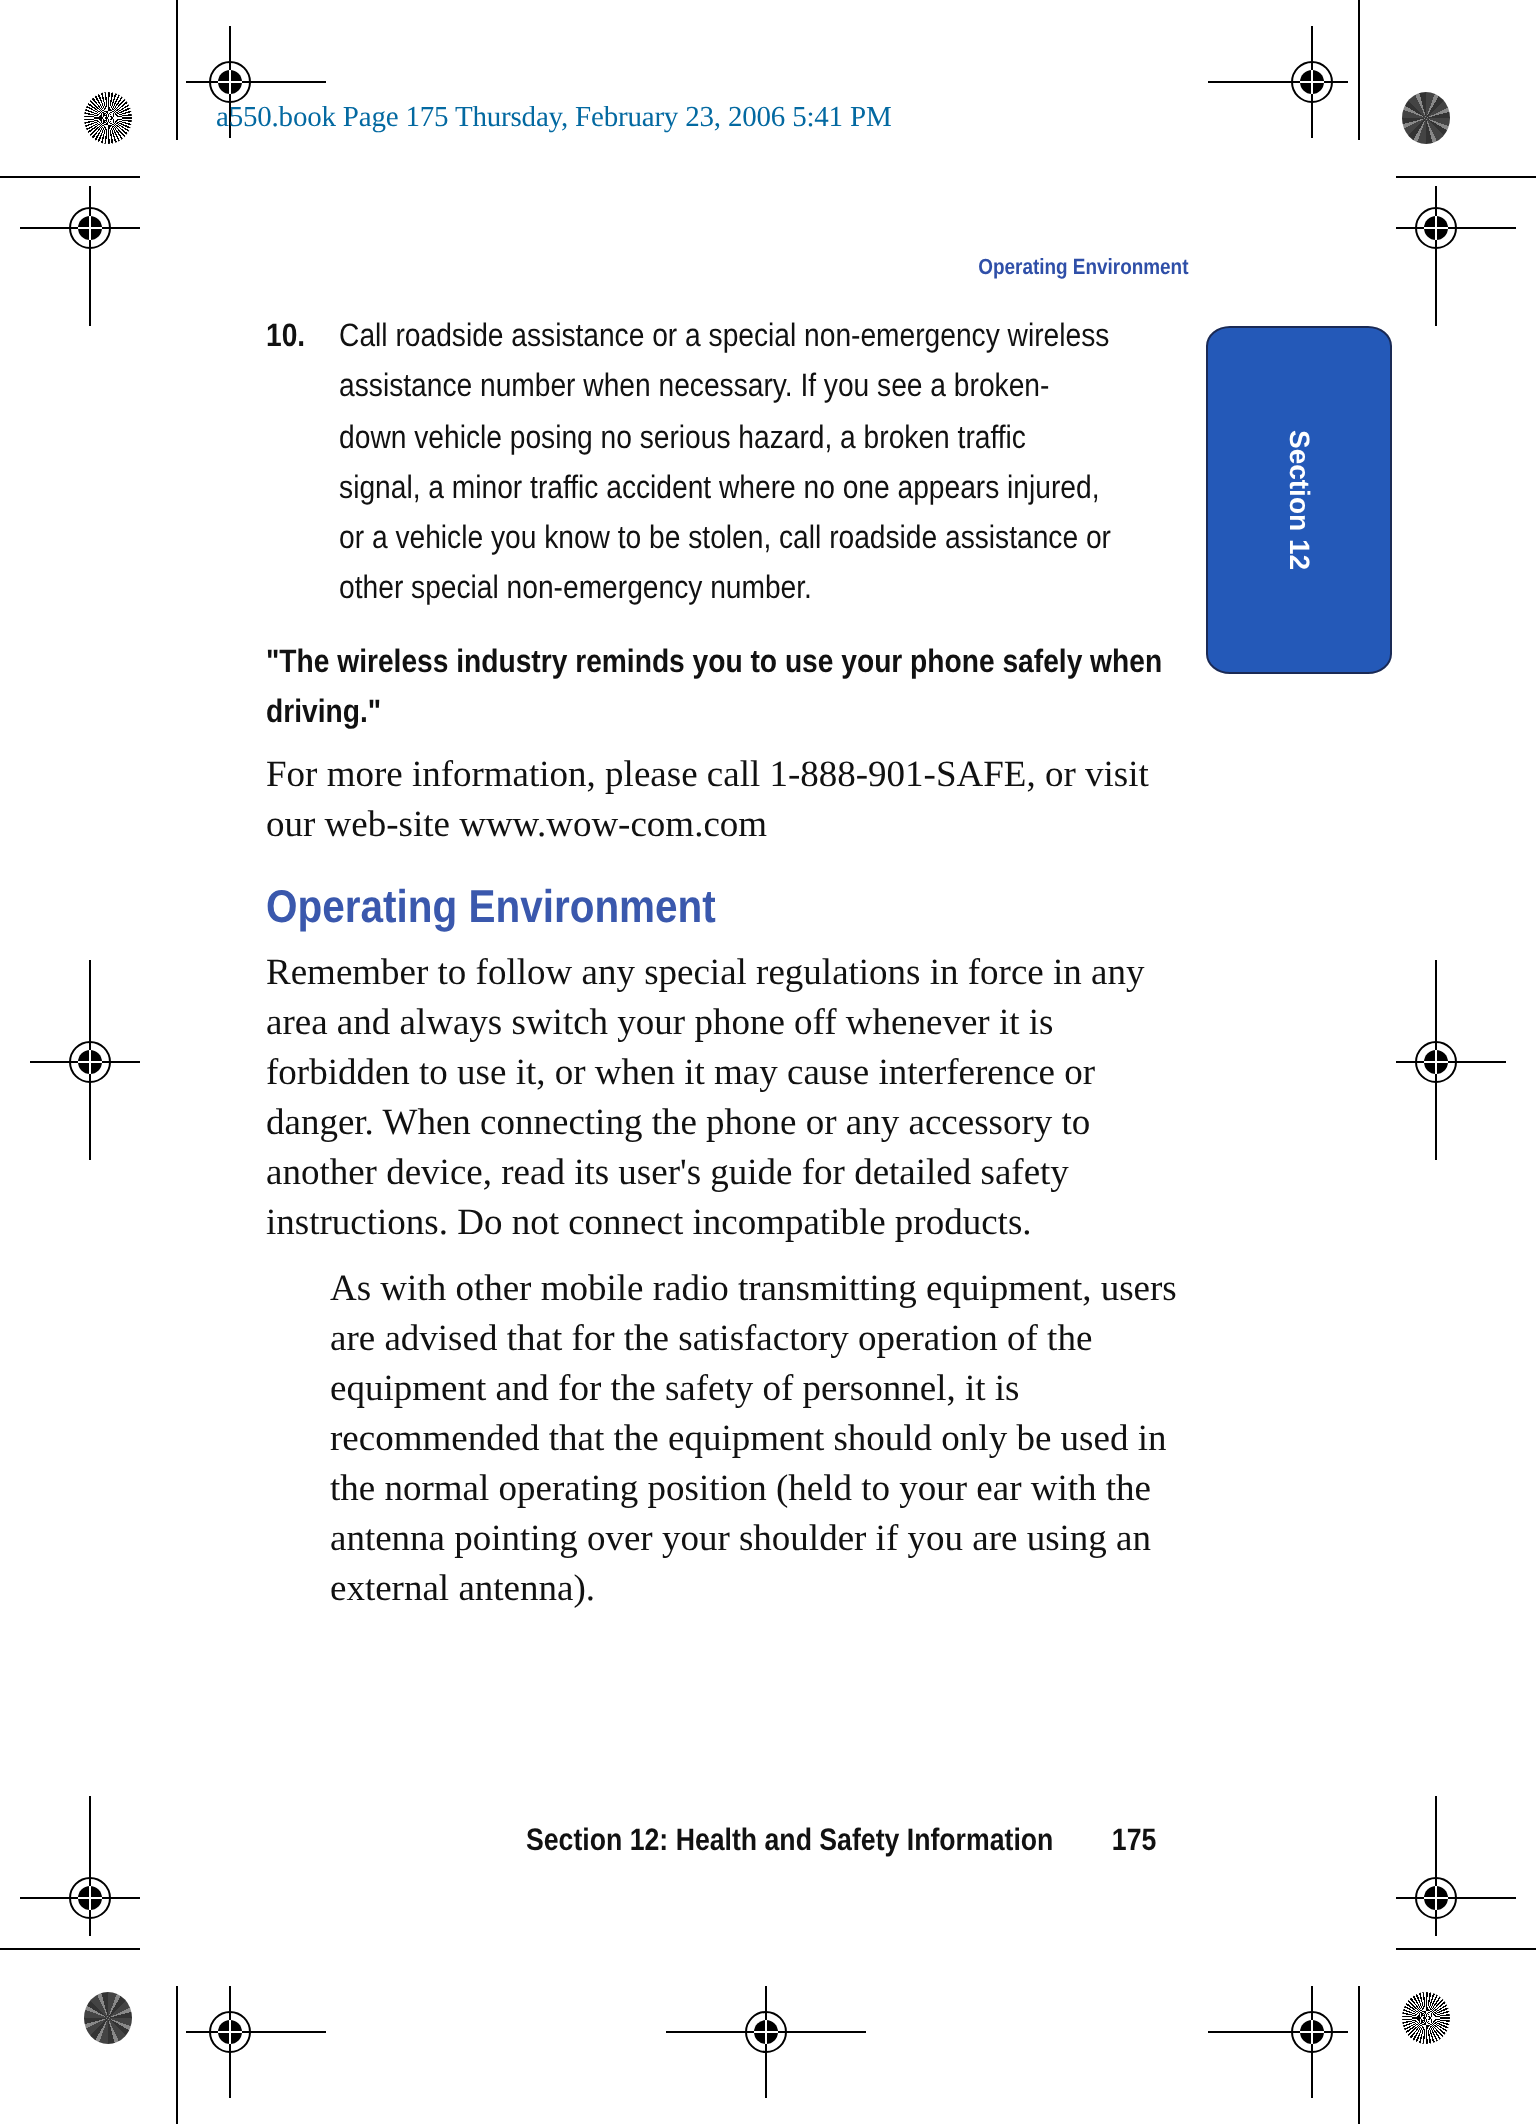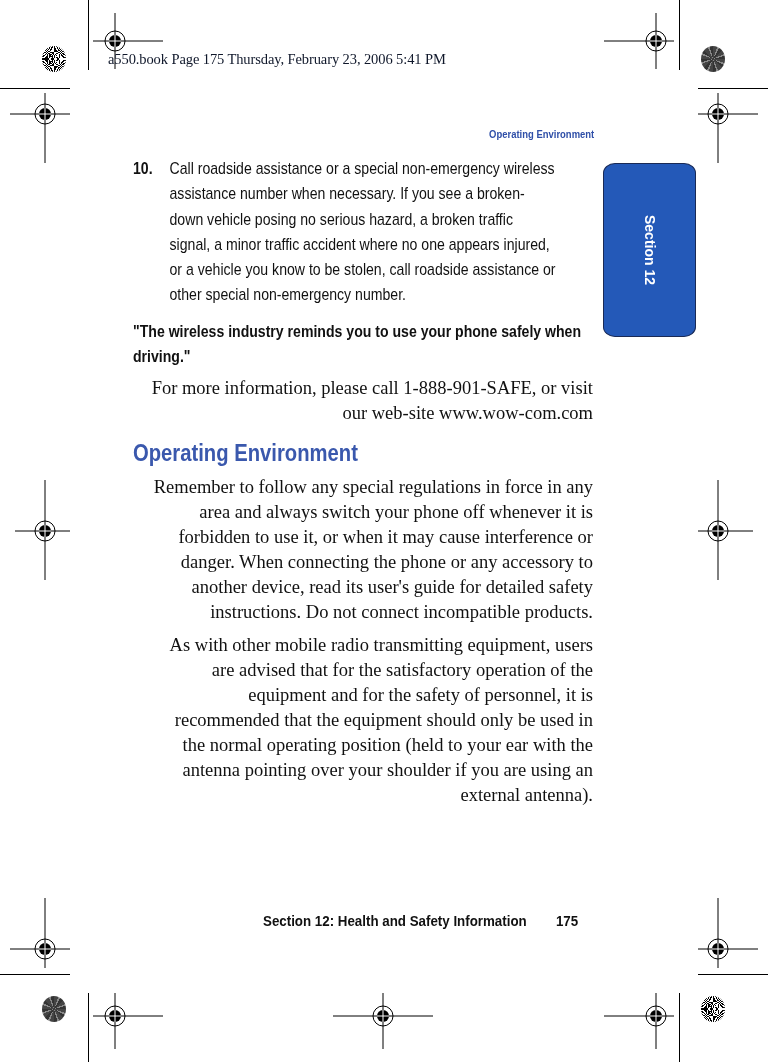--- a/index.html
+++ b/index.html
@@ -2,37 +2,37 @@
 <html><head>
 <meta charset="utf-8">
 <style>
   html, body { margin: 0; padding: 0; background: #ffffff; }
   body { width: 768px; height: 1062px; position: relative; overflow: hidden; font-family: "Liberation Serif", serif; color: #111; }
 
   .abs { position: absolute; }
   .line-v { position: absolute; width: 1px; background: #000; }
   .line-h { position: absolute; height: 1px; background: #000; }
 
-  .slug { position: absolute; left: 108px; top: 51px; font-family: "Liberation Serif", serif; font-size: 14.5px; color: #0f172a; white-space: nowrap; letter-spacing: -0.1px; }
+  .slug { position: absolute; left: 108px; top: 51px; font-family: "Liberation Serif", serif; font-size: 14.5px; color: #0369a1; white-space: nowrap; letter-spacing: -0.1px; }
 
   .running-head { position: absolute; right: 174px; top: 128px; font-family: "Liberation Sans", sans-serif; font-weight: bold; font-size: 11px; color: #2f4fa8; transform: scaleX(0.86); transform-origin: right center; white-space: nowrap; }
 
   .section-tab { position: absolute; left: 603px; top: 163px; width: 93px; height: 174px; background: #2459b8; border-radius: 12px / 10px; border: 1.5px solid #1a2a55; box-sizing: border-box; }
   .section-tab-label { position: absolute; left: 50%; top: 50%; transform: translate(-50%, -50%) rotate(90deg); color: #fff; font-family: "Liberation Sans", sans-serif; font-weight: bold; font-size: 14px; white-space: nowrap; }
 
   .content { position: absolute; left: 133px; top: 156px; width: 460px; }
   .sans-cond { font-family: "Liberation Sans", sans-serif; font-size: 16.2px; line-height: 25.3px; transform: scaleX(0.87); transform-origin: left top; width: 530px; }
 
   .num-item { position: relative; margin-left: 42px; }
   .num-item .num { position: absolute; left: -42px; top: 0; font-weight: bold; }
   .num-item .text { display: block; padding-left: 0; }
 
   .quote { font-weight: bold; margin-top: 11px; }
 
-  .serif-p { font-family: "Liberation Serif", serif; font-size: 18.5px; line-height: 25px; margin: 0; text-align: right; }
+  .serif-p { font-family: "Liberation Serif", serif; font-size: 18.5px; line-height: 25px; margin: 0; text-align: left; }
   .p1 { margin-top: 7px; }
   .p2 { margin-top: 7px; }
   .heading { font-family: "Liberation Sans", sans-serif; font-weight: bold; font-size: 23px; color: #3a58ad; margin-top: 13px; line-height: 28px; transform: scaleX(0.88); transform-origin: left top; white-space: nowrap; }
   .p3 { margin-top: 8px; }
   .p4 { margin-top: 8px; margin-left: 32px; }
 
   .footer { position: absolute; left: 263px; top: 912px; font-family: "Liberation Sans", sans-serif; font-weight: bold; font-size: 15.5px; color: #111; transform: scaleX(0.86); transform-origin: left top; white-space: nowrap; }
   .footer .page-num { margin-left: 34px; }
 
   .rosette { position: absolute; width: 24px; height: 26px; border-radius: 50%; margin-left: -12px; margin-top: -13px; }

